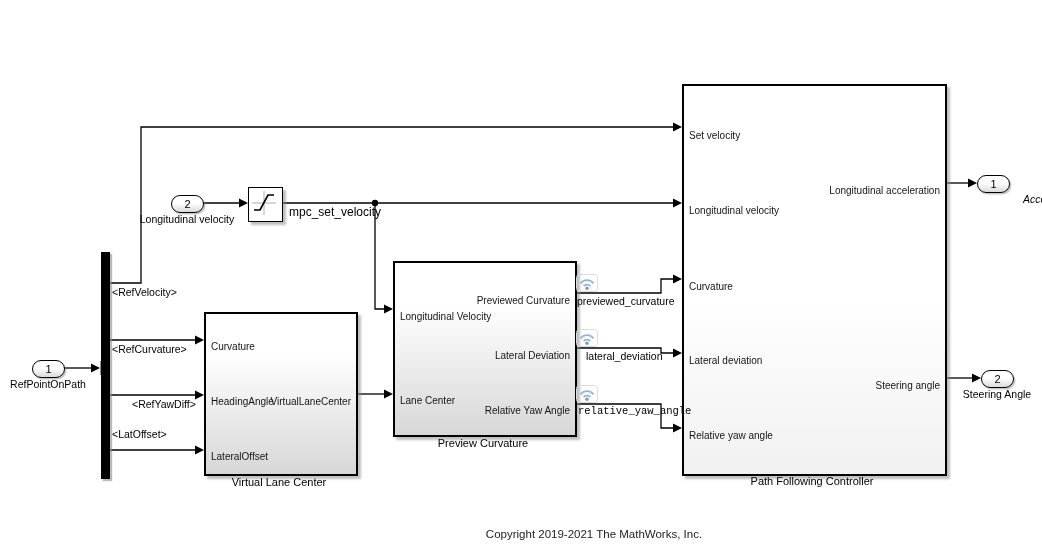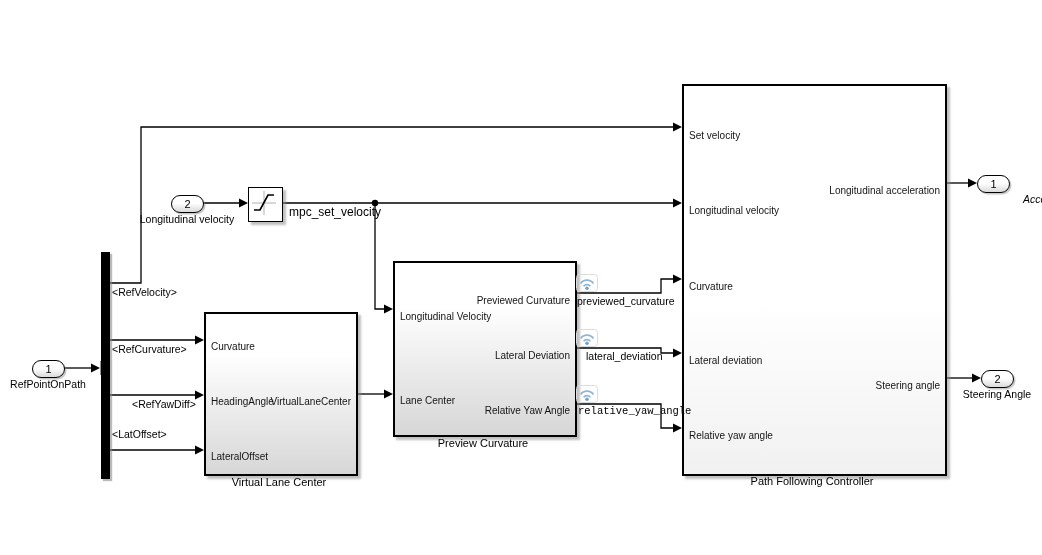--- a/index.html
+++ b/index.html
@@ -170,14 +170,15 @@
   <div class="abs port-oval" style="left:977px;top:175px;">
     <span>1</span>
   </div>
   <div class="abs port-name" style="left:1052px;top:193px;font-style:italic;">Acceleration</div>
 
   <div class="abs port-oval" style="left:981px;top:370px;">
     <span>2</span>
   </div>
   <div class="abs port-name" style="left:997px;top:388px;">Steering Angle</div>
 
+  <div class="abs copyright">Copyright 2019-2021 The MathWorks, Inc.</div>
 
 </div>
 
 </body></html>

